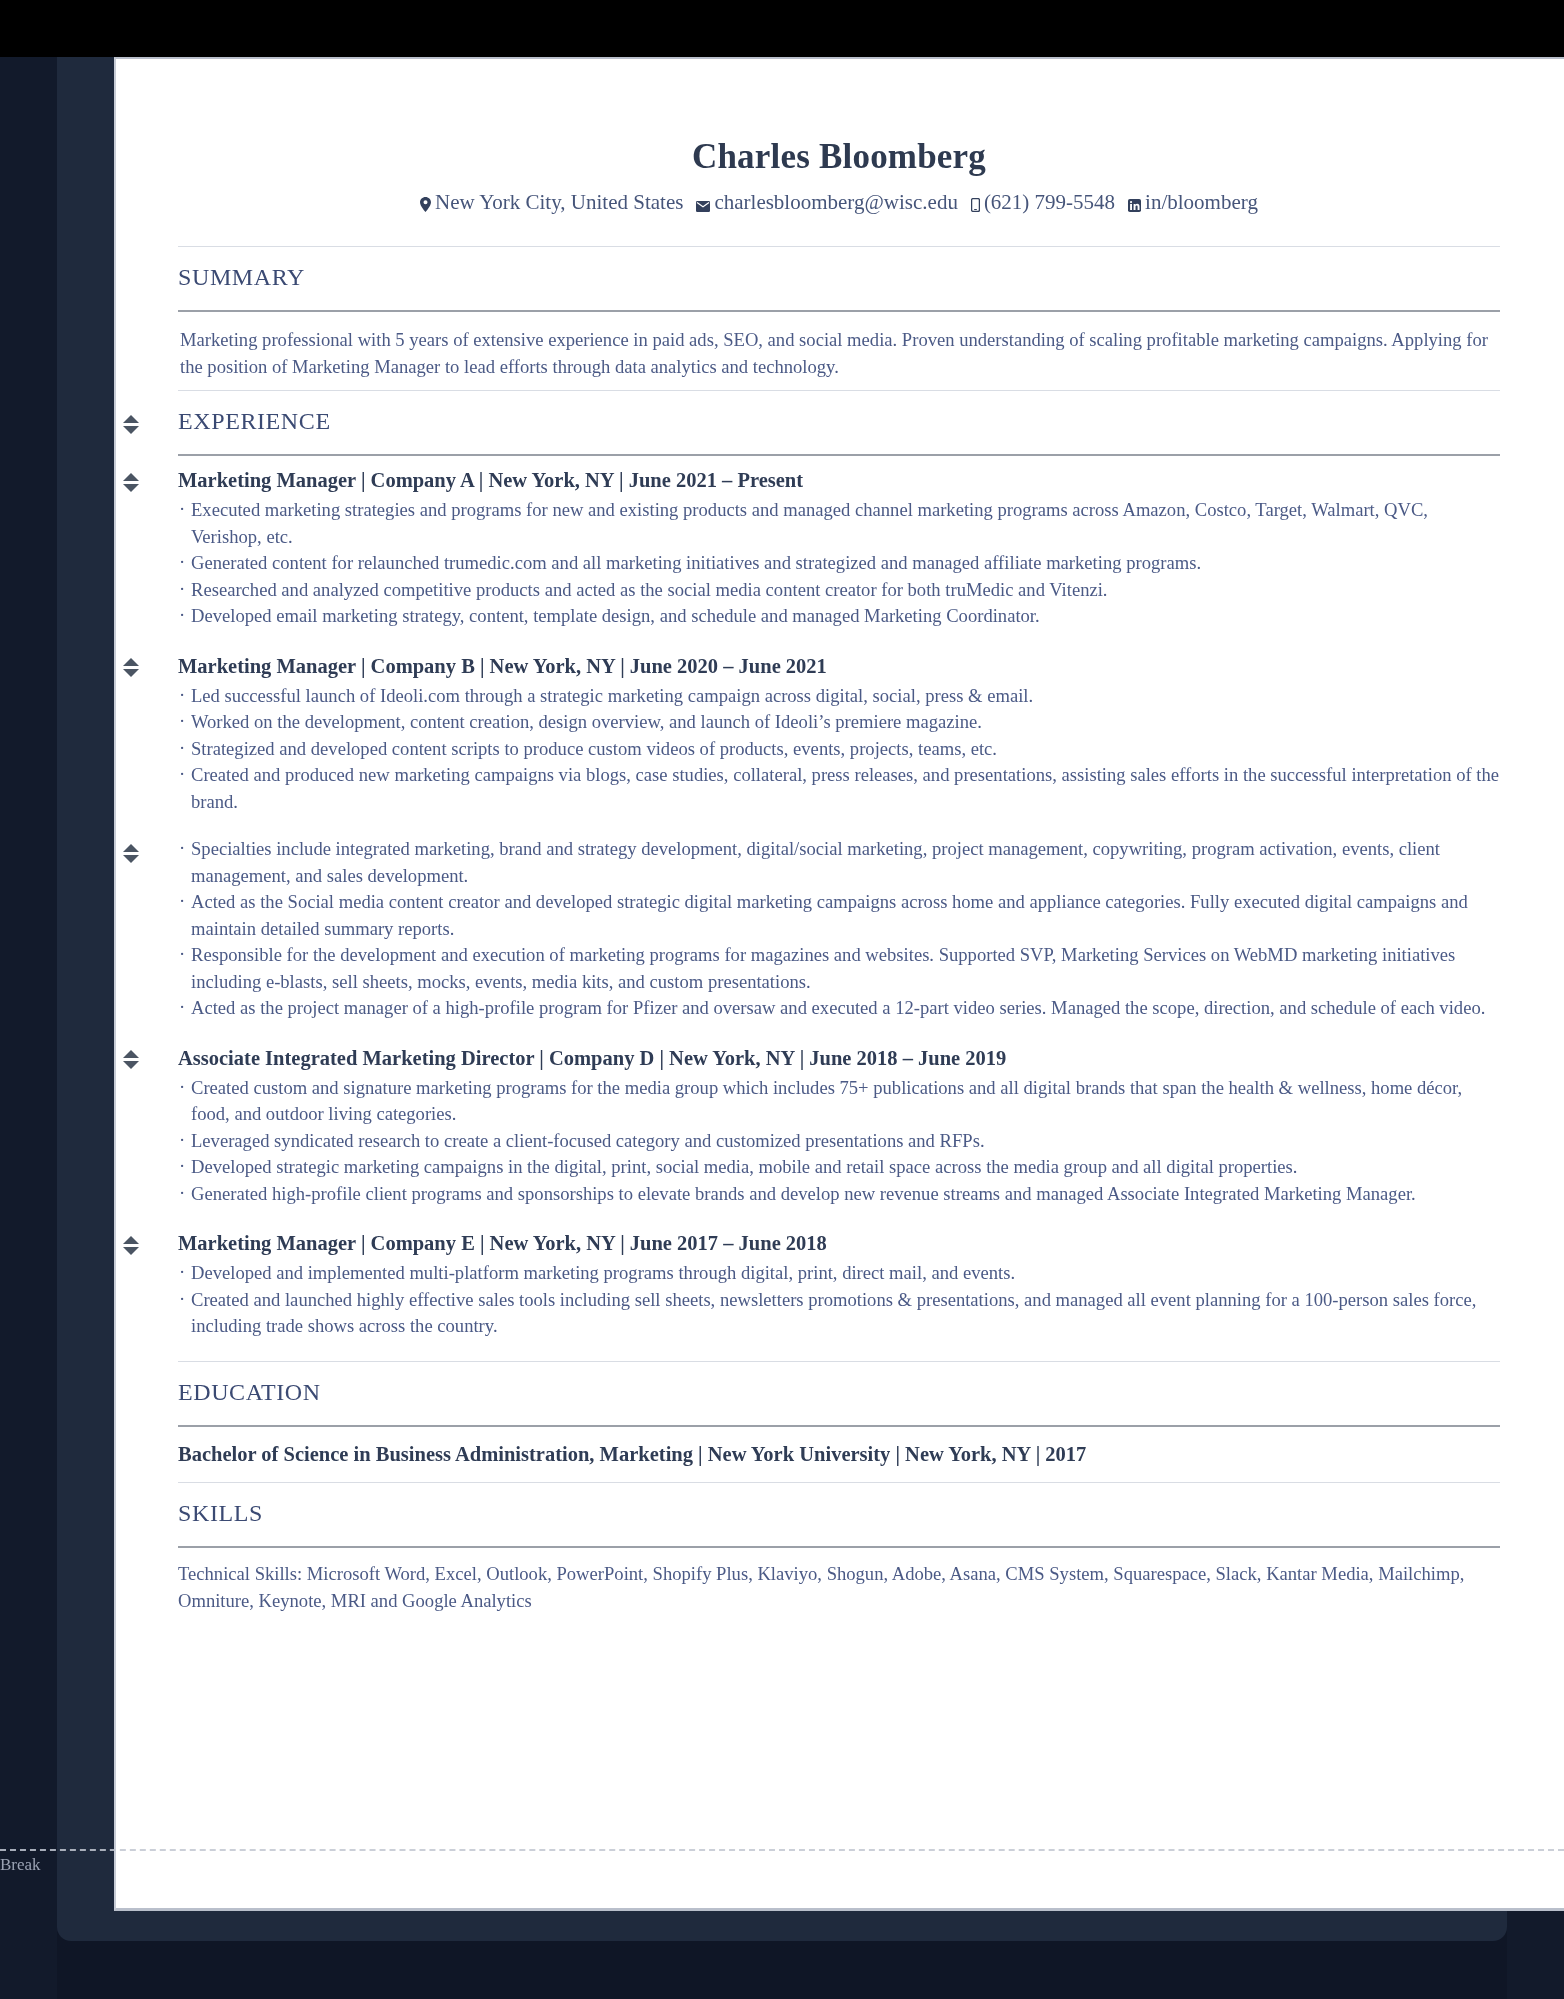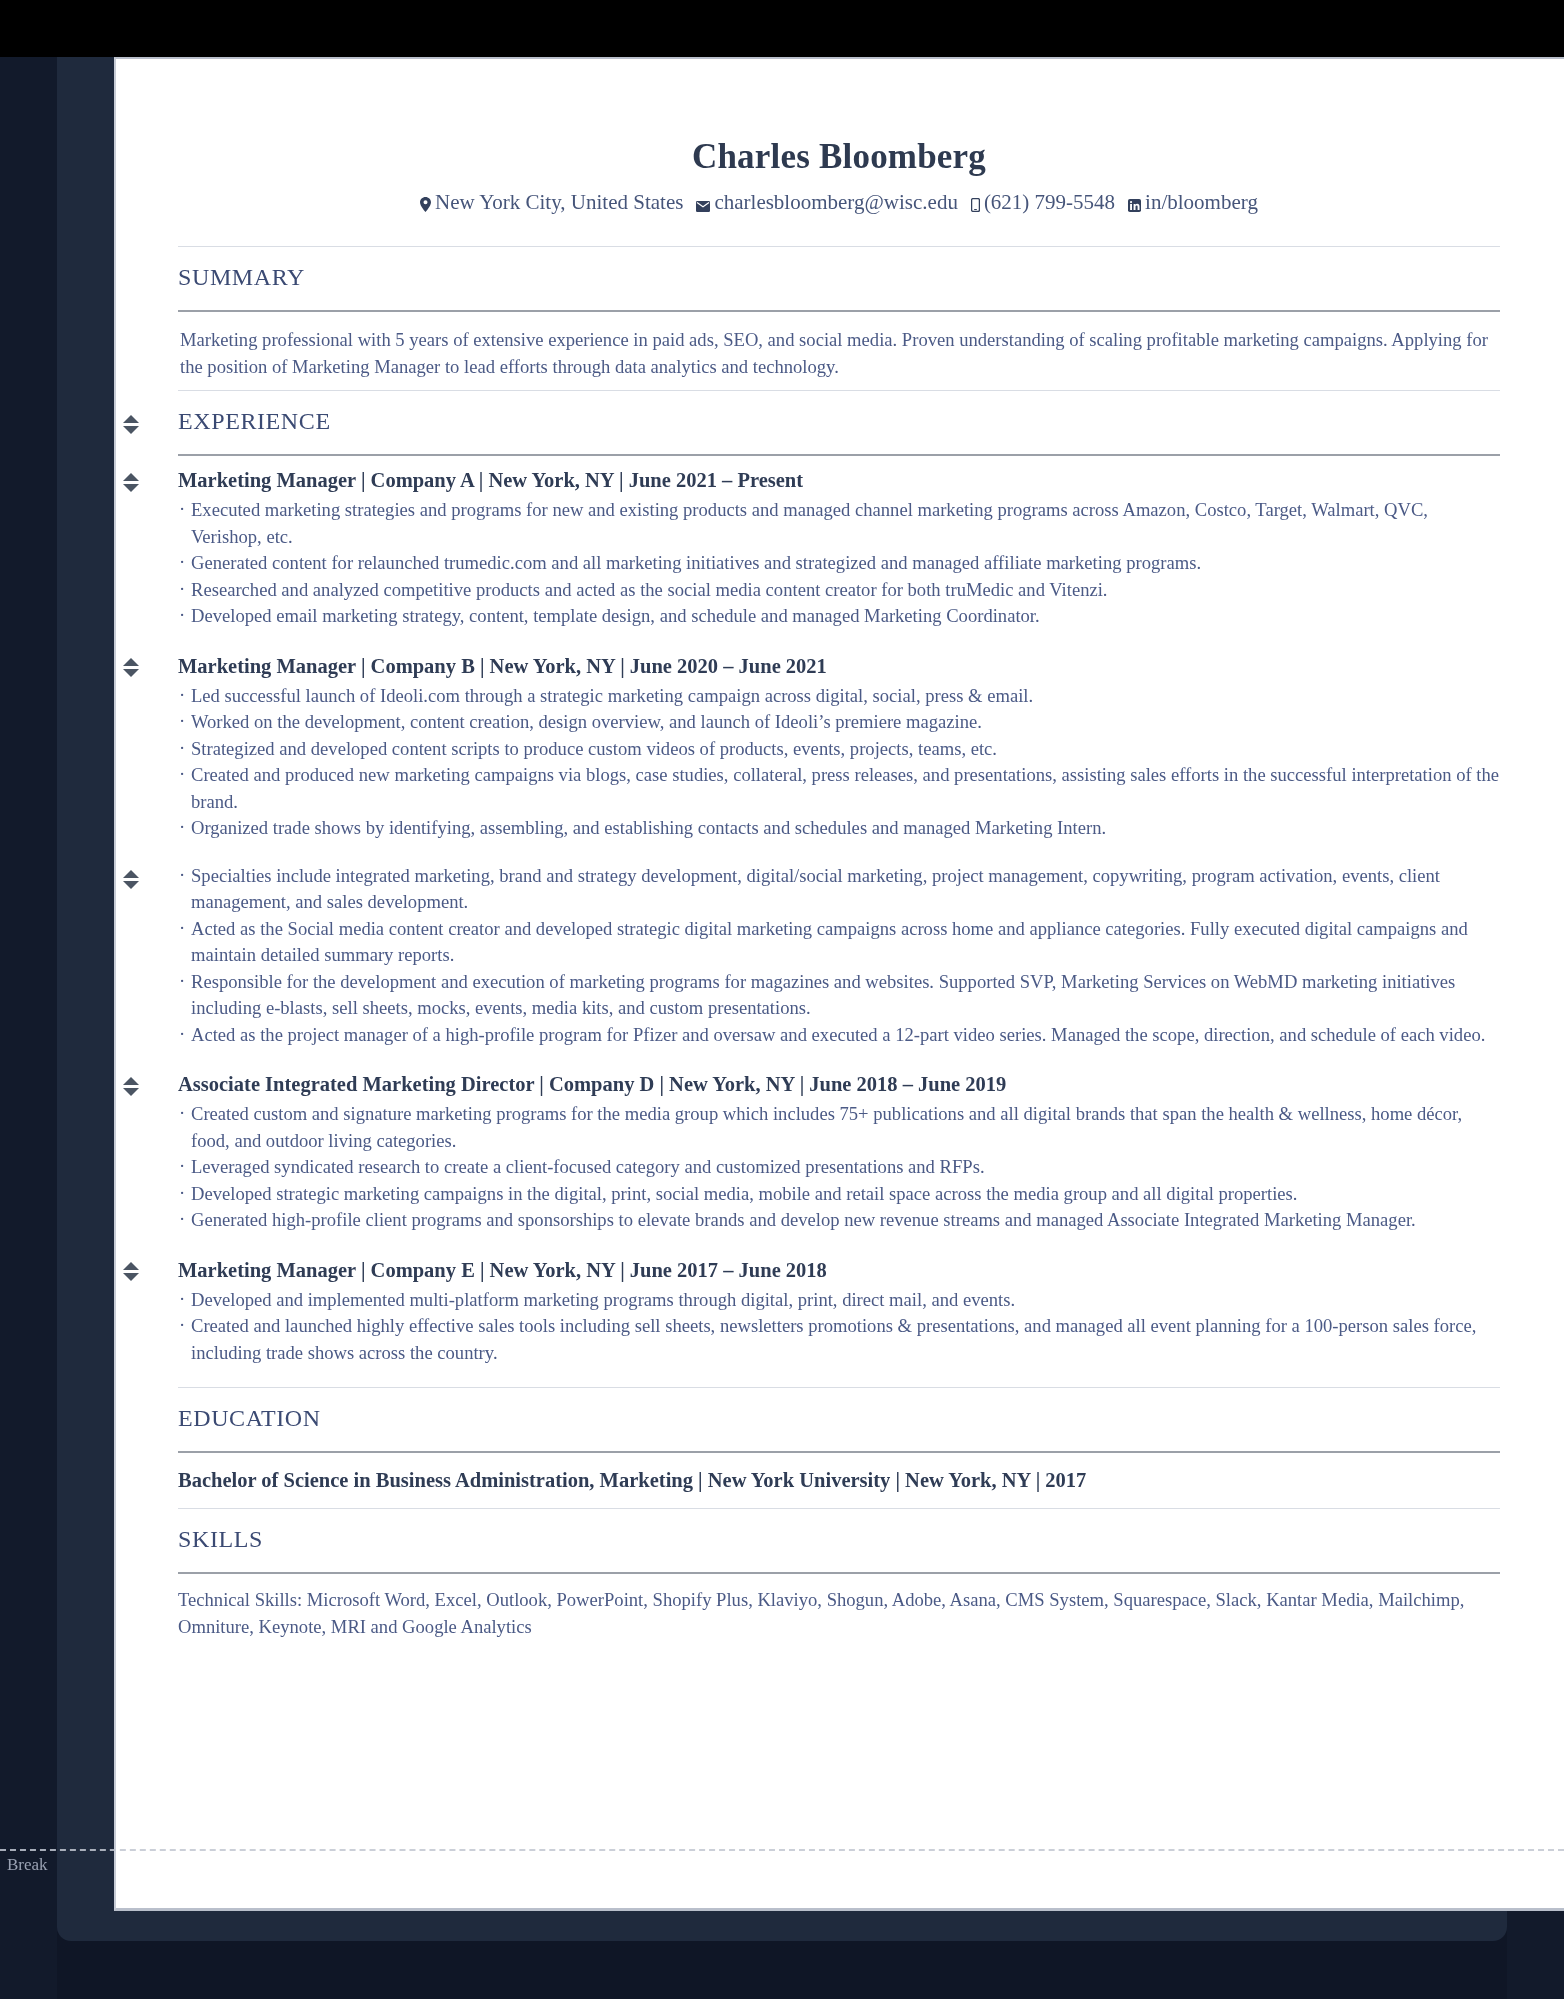--- a/index.html
+++ b/index.html
@@ -191,21 +191,20 @@
     opacity: 0.85;
   }
   .pagebreak-label {
     position: absolute;
     left: 0px;
     top: 1798px;
     font-size: 17px;
     color: #9aa2b3;
     font-family: "Liberation Serif", serif;
     white-space: nowrap;
-    margin-left: 7px;
   }
 </style>
 </head>
 <body>
 
 <div class="topbar"></div>
 
 <div class="app-shell">
 
   <div class="rail-left"></div>
@@ -269,21 +268,20 @@
                 <div class="handle handle-job">
                   <span class="tri up"></span>
                   <span class="tri down"></span>
                 </div>
                 <div class="job-title">Marketing Manager | Company B | New York, NY | June 2020 – June 2021</div>
                 <ul class="bullets">
                   <li>Led successful launch of Ideoli.com through a strategic marketing campaign across digital, social, press &amp; email.</li>
                   <li>Worked on the development, content creation, design overview, and launch of Ideoli’s premiere magazine.</li>
                   <li>Strategized and developed content scripts to produce custom videos of products, events, projects, teams, etc.</li>
                   <li>Created and produced new marketing campaigns via blogs, case studies, collateral, press releases, and presentations, assisting sales efforts in the successful interpretation of the brand.</li>
-                  <li>Organized trade shows by identifying, assembling, and establishing contacts and schedules and managed Marketing Intern.</li>
                 </ul>
               </div>
               <div class="job">
                 <div class="handle handle-job">
                   <span class="tri up"></span>
                   <span class="tri down"></span>
                 </div>
                 <ul class="bullets">
                   <li>Specialties include integrated marketing, brand and strategy development, digital/social marketing, project management, copywriting, program activation, events, client management, and sales development.</li>
                   <li>Acted as the Social media content creator and developed strategic digital marketing campaigns across home and appliance categories. Fully executed digital campaigns and maintain detailed summary reports.</li>

